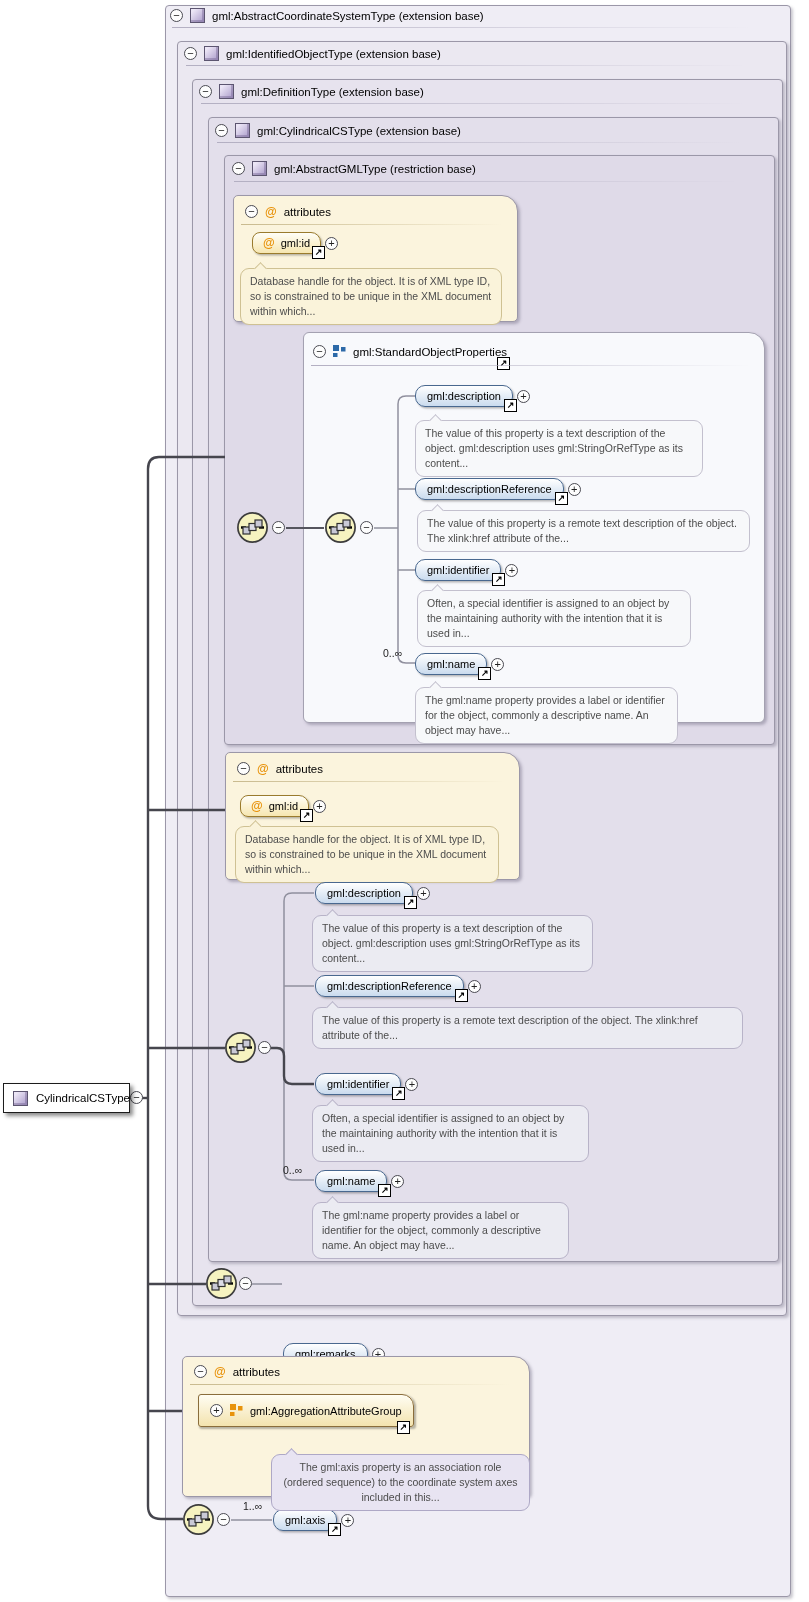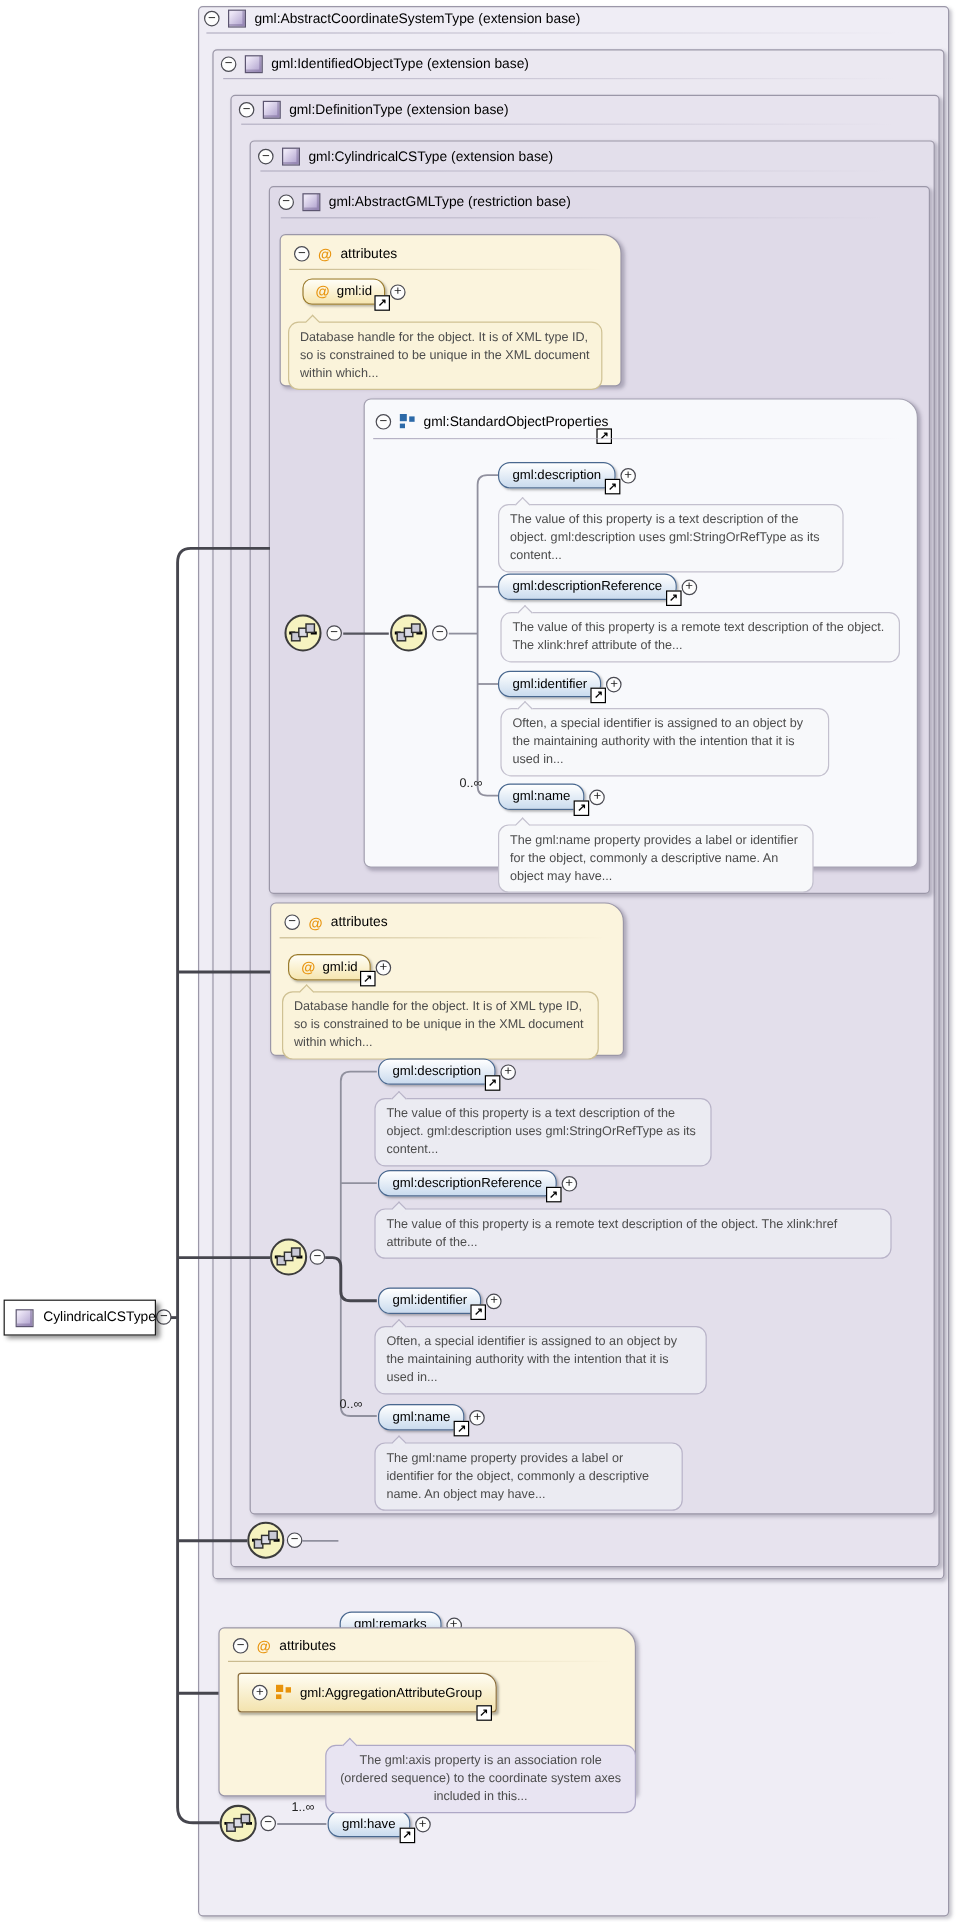--- a/index.html
+++ b/index.html
@@ -232,21 +232,21 @@
           <rect x="0" y="1" width="6" height="6" fill="#e8930c"></rect>
           <rect x="8" y="3" width="4.5" height="4.5" fill="#e8930c"></rect>
           <rect x="0" y="9" width="4.5" height="4" fill="#e8930c"></rect>
         </svg></span>
     <span>gml:AggregationAttributeGroup</span>
     <span class="link" style="position:absolute;right:3px;bottom:-8px;">↗</span>
   </div>
 
   <div class="mult" style="left:243px;top:1500px;">1..∞</div>
   <div class="pill" style="left:273px;top:1509px;">
-    <span>gml:have</span>
+    <span>gml:axis</span>
     <span class="pc">+</span>
     <span class="link">↗</span>
   </div>
   <div class="bubble bub-lav" style="left:271px;top:1454px;width:259px;text-align:center;">The gml:axis property is an association role (ordered sequence) to the coordinate system axes included in this...</div>
 
   <div class="seq" style="left:236px;top:511px;"><svg width="33" height="33" viewBox="0 0 33 33">
         <circle cx="16.5" cy="16.5" r="14.6" fill="#f6f3c0" stroke="#3c3c3c" stroke-width="1.7"></circle>
         <line x1="5" y1="16.5" x2="10" y2="16.5" stroke="#000" stroke-width="2.4"></line>
         <line x1="23" y1="16.5" x2="28" y2="16.5" stroke="#000" stroke-width="2.4"></line>
         <line x1="9" y1="21" x2="24" y2="12" stroke="#444" stroke-width="1.6"></line>

